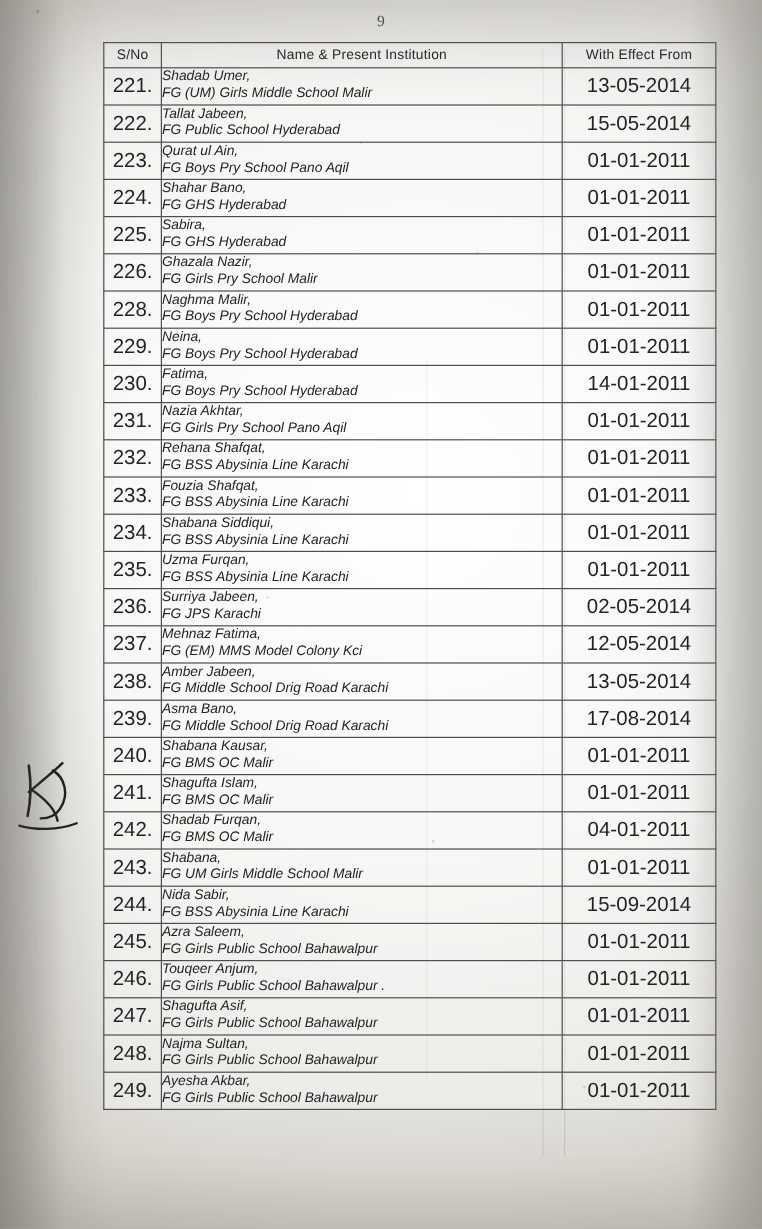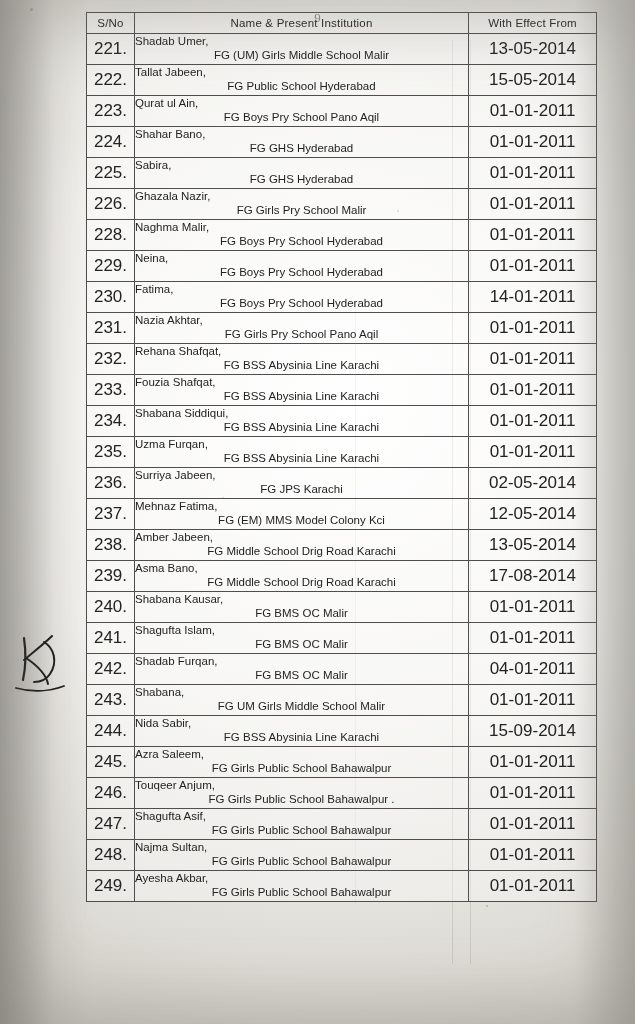--- a/index.html
+++ b/index.html
@@ -50,21 +50,21 @@
     left: 0;
     width: 100%;
     text-align: center;
     font-size: 13px;
     color: #4a4a48;
     font-family: "Liberation Serif", serif;
   }
   #table-wrap {
     position: absolute;
     left: 86px;
-    top: 12px;
+    top: 35px;
     width: 510px;
   }
   table.roster {
     border-collapse: collapse;
     width: 100%;
     table-layout: fixed;
     background: rgba(255,255,255,0.35);
   }
   table.roster th,
   table.roster td {
@@ -87,29 +87,29 @@
 
   td.sno {
     text-align: center;
     font-size: 17px;
     font-family: "Liberation Sans", sans-serif;
   }
   td.name {
     padding: 2px 0 2px 8px;
     line-height: 1.18;
     font-size: 11.5px;
+    font-style: italic;
   }
   td.name .person {
     display: block;
     white-space: nowrap;
   }
   td.name .inst {
     display: block;
     white-space: nowrap;
-    text-align: center;
   }
   td.wef {
     text-align: center;
     font-size: 17px;
     font-family: "Liberation Sans", sans-serif;
   }
   tbody tr { height: 31px; }
 
   
   .streak {

